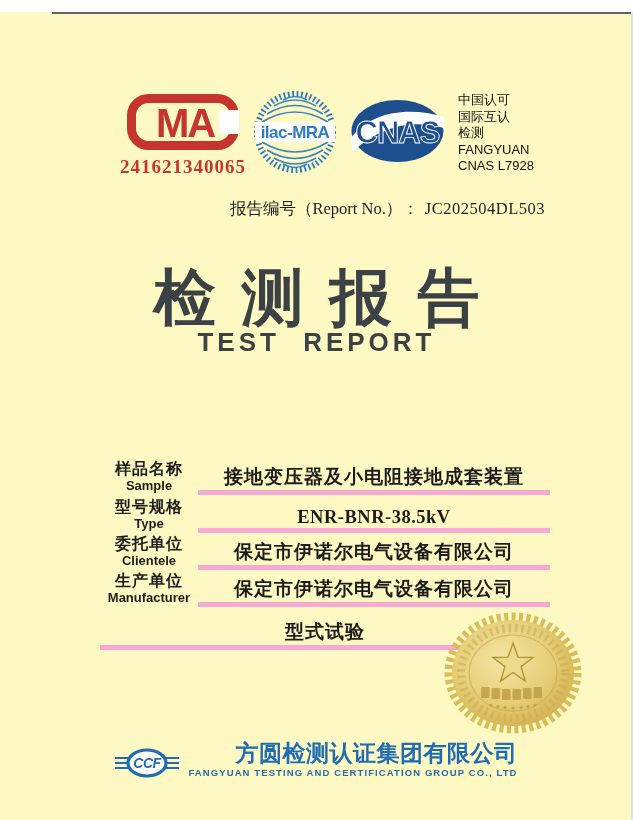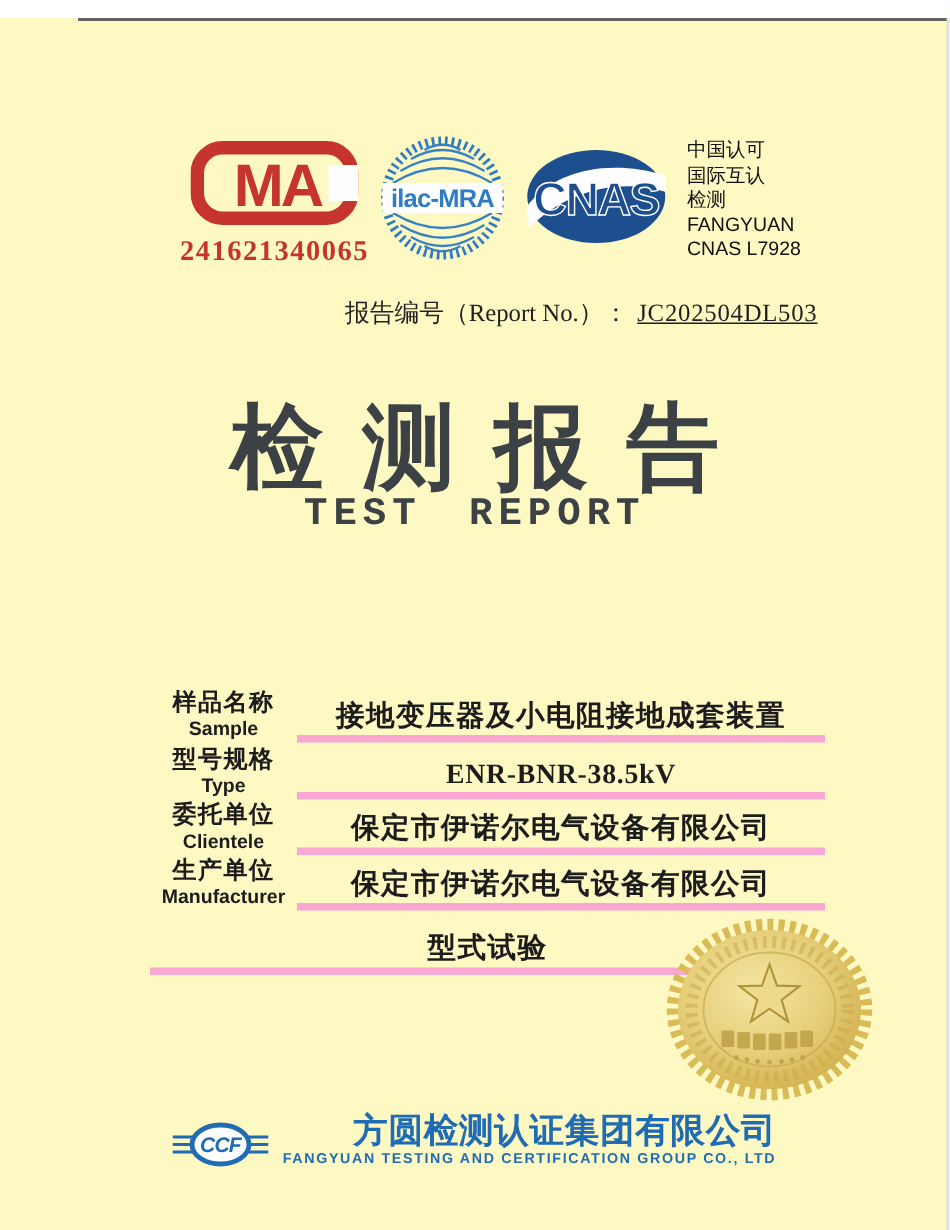--- a/index.html
+++ b/index.html
@@ -22,31 +22,31 @@
   .ilac-wrap { position:absolute; left:253px; top:77px; }
   .cnas-wrap { position:absolute; left:350px; top:86px; }
   .accred { position:absolute; left:458px; top:80px; font-weight:normal; font-size:13px; line-height:16.5px; color:#111; }
 
   
   .report-line {
     position:absolute; top:186px; left:0; right:0;
     display:flex; justify-content:flex-end; padding-right:88px; align-items:center;
     font-family:"Liberation Serif", serif; font-size:16.5px; color:#1f1f1f;
   }
-  .report-line .val { margin-left:6px; letter-spacing:.5px;text-decoration:underline; }
+  .report-line .val { margin-left:6px; letter-spacing:.5px; }
 
   
   .title-cn {
     position:absolute; top:244px; left:0; right:0; text-align:center;
     font-family:"Liberation Serif", serif; font-weight:bold; font-size:62px;
     letter-spacing:26px; padding-left:26px; color:#3b4145;
   }
   .title-en {
     position:absolute; top:315px; left:0; right:0; text-align:center;
-    font-family:Liberation Mono, monospace; font-weight:bold; font-size:26px;
+    font-family:Liberation Sans, sans-serif; font-weight:bold; font-size:26px;
     letter-spacing:4px; word-spacing:12px; color:#3b4145;
   }
 
   
   .info { position:absolute; left:100px; top:445px; width:450px; }
   .row { display:flex; height:38px; }
   .row:nth-child(3), .row:nth-child(4) { height:37px; }
   .row:nth-child(5) { height:43px; }
   .flabel {
     width:98px; display:flex; flex-direction:column; justify-content:center;

